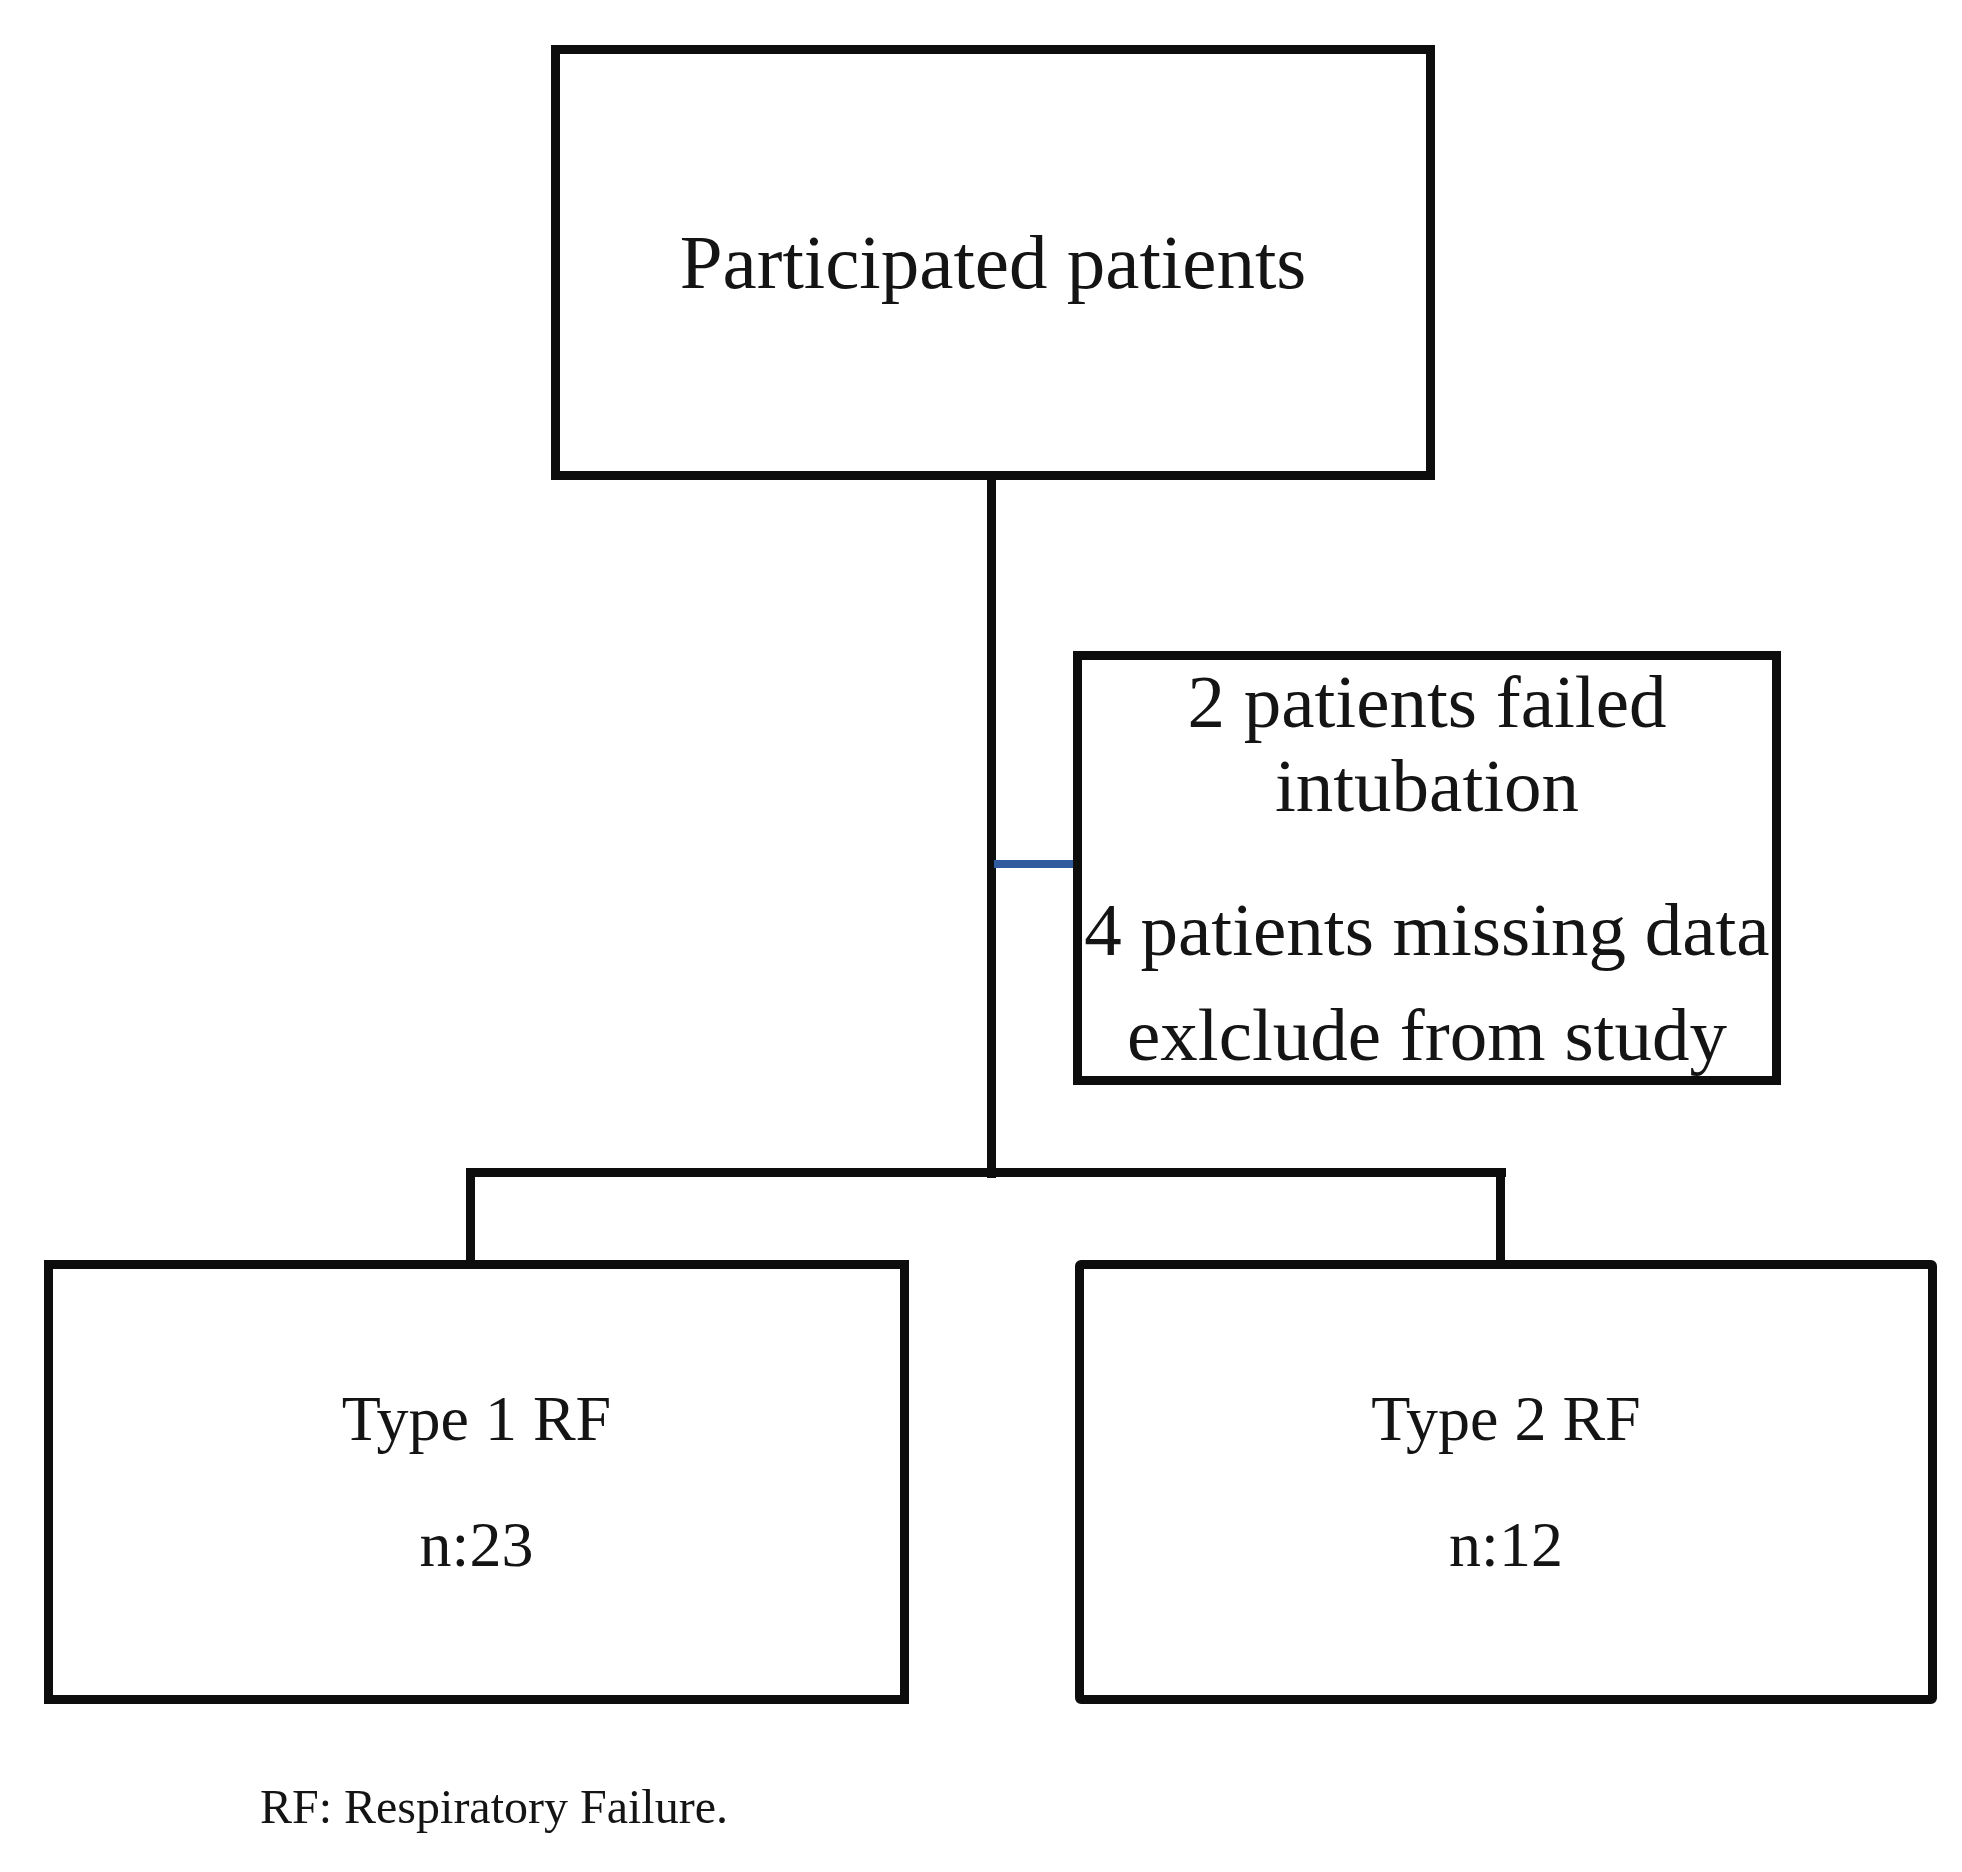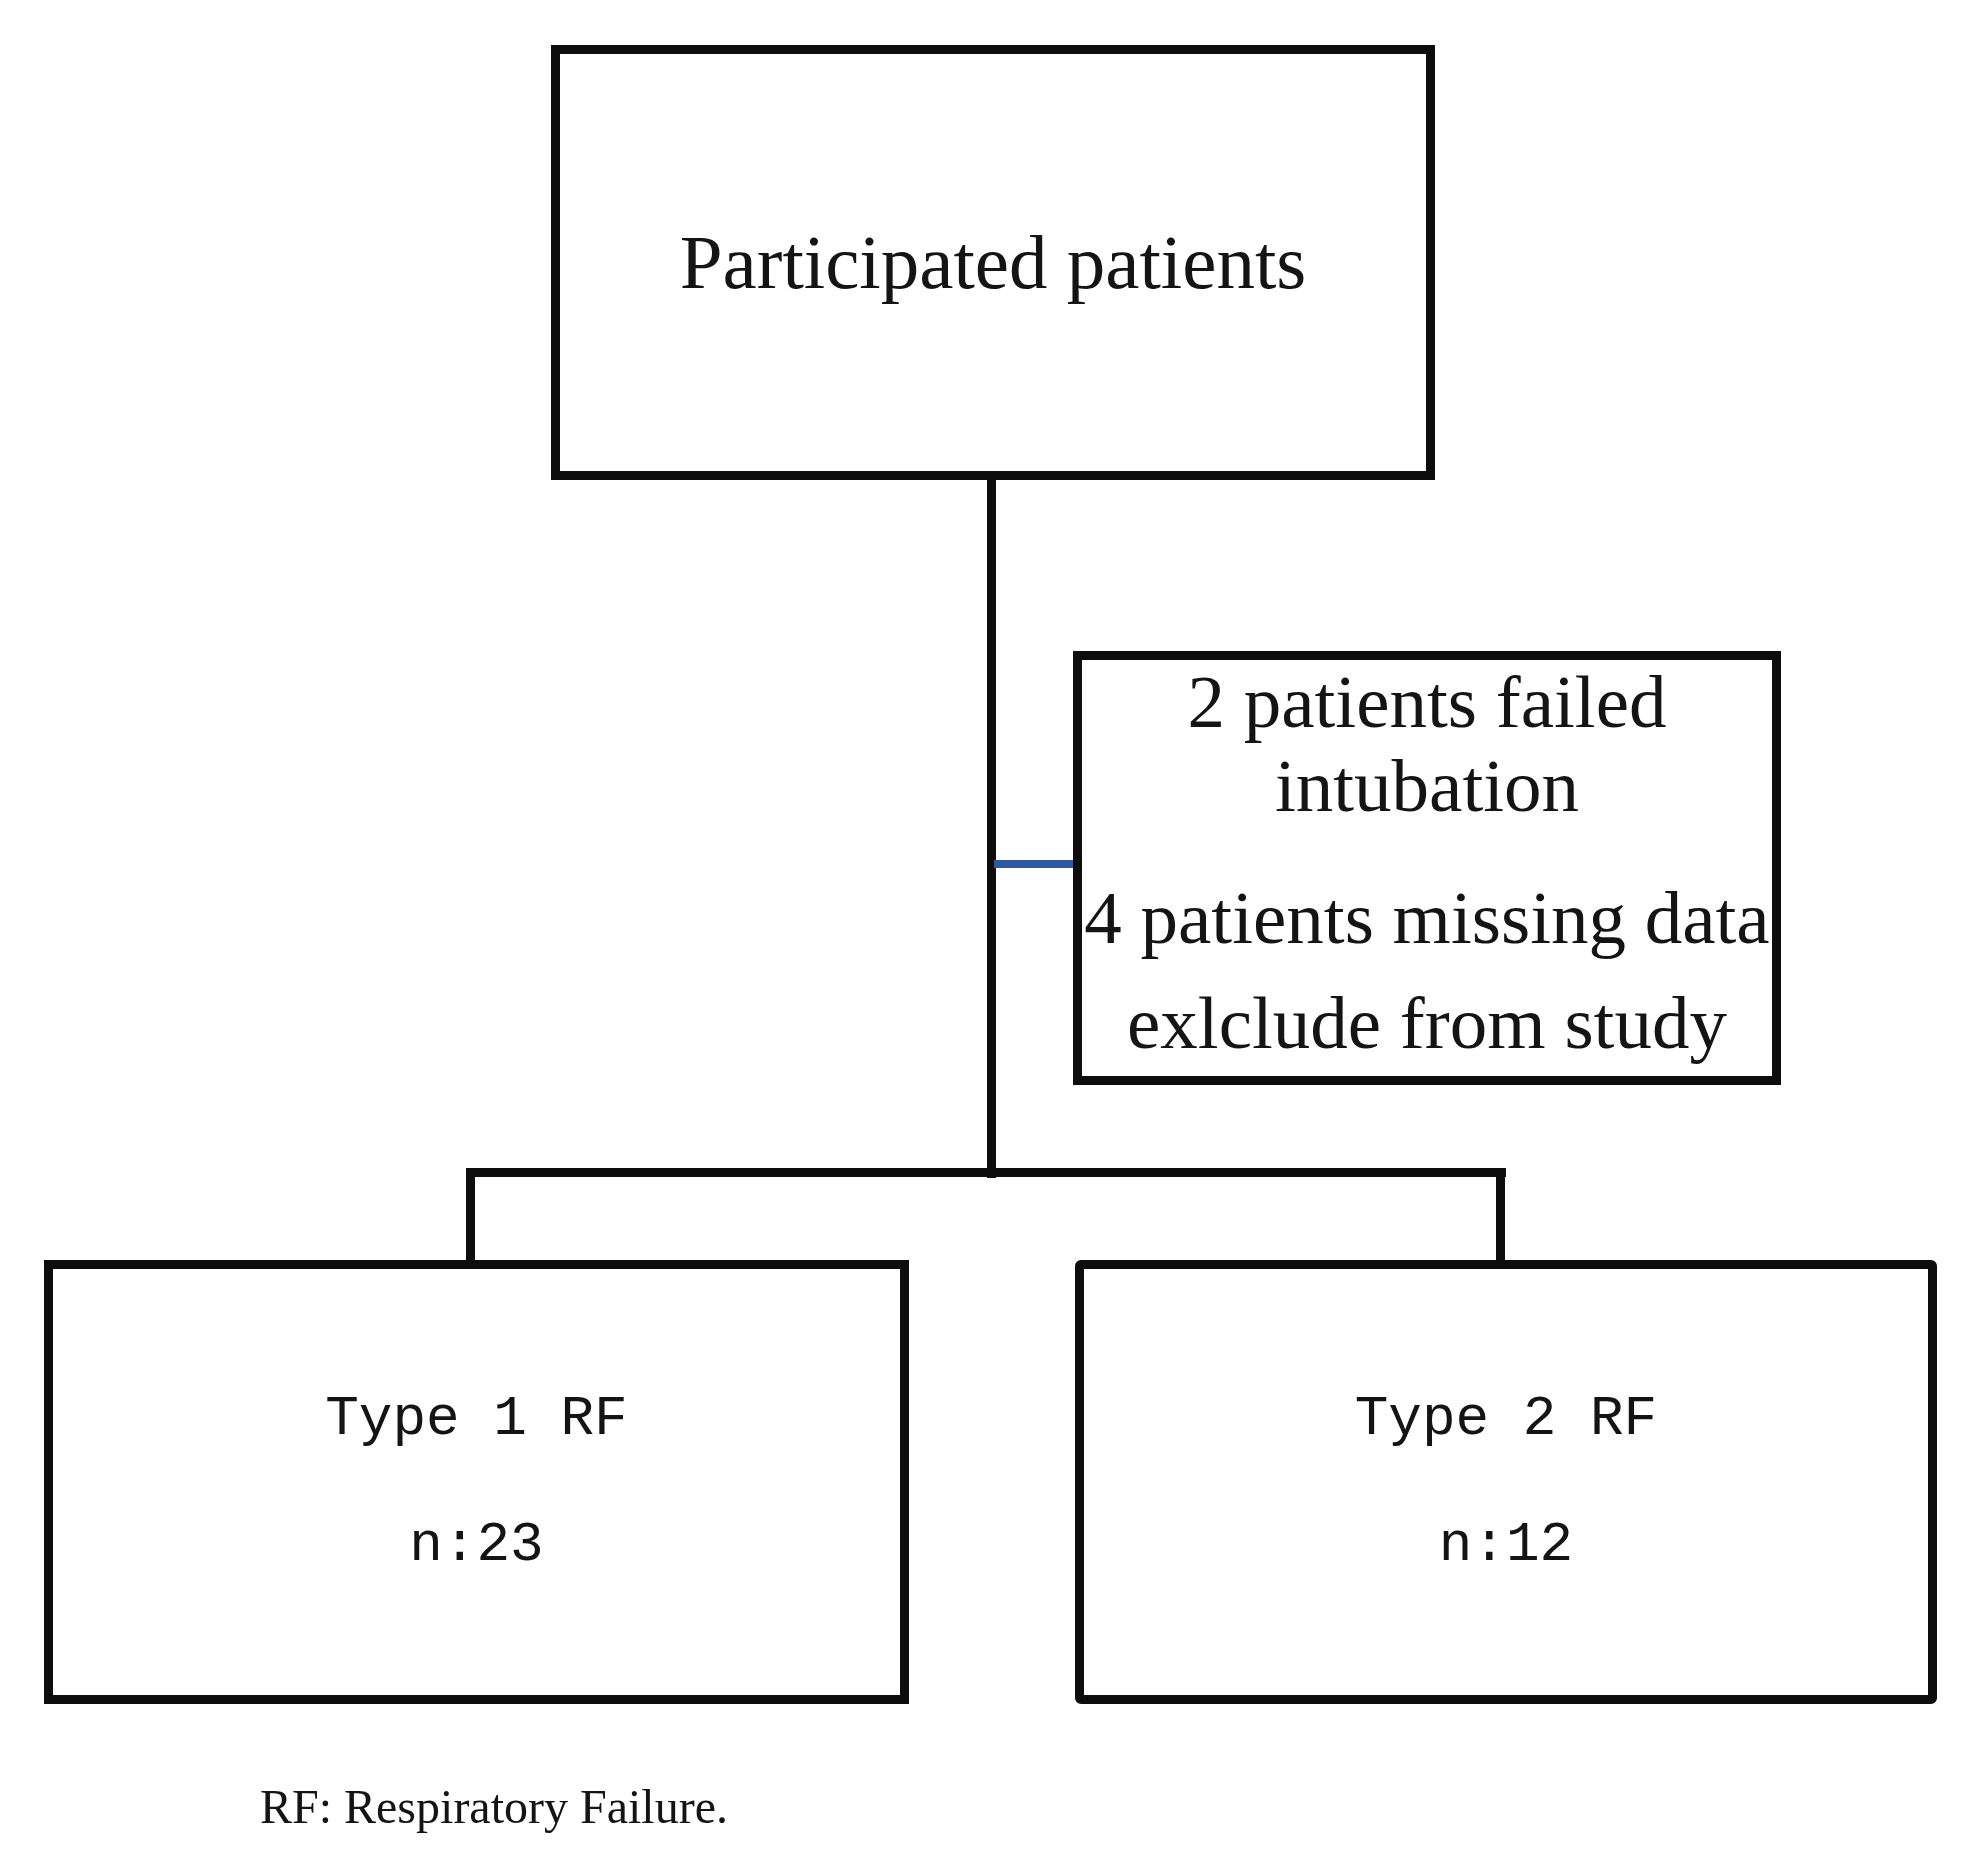--- a/index.html
+++ b/index.html
@@ -39,27 +39,26 @@
   }
   #box-excluded {
     left: 1073px; top: 651px; width: 708px; height: 434px;
     text-align: center;
   }
   .excl-line {
     font-size: 75px;
     line-height: 84px;
     white-space: nowrap;
   }
-  .excl-gap1 { margin-top: 48px; }
+  .excl-gap1 { margin-top: 60px; }
   .excl-gap2 { margin-top: 21px; }
   .bottom-box .line {
-    font-size: 56px;
+    font-size: 64px;
     line-height: 126px;
     white-space: nowrap;
-    font-family: Liberation Mono, monospace;
   }
   #box-type1 { left: 44px;   top: 1260px; width: 865px; height: 444px; }
   #box-type2 { left: 1075px; top: 1260px; width: 862px; height: 444px; border-radius: 6px; }
   .lineseg {
     position: absolute;
     background: var(--line, #0d0d0d);
   }
   #conn-main   { left: 987px; top: 478px;  width: 9.4px;   height: 700px; }
   #conn-branch { left: 466px;  top: 1168px; width: 1040px; height: 9.4px; }
   #stub-left   { left: 466px;  top: 1173px; width: 9.4px;   height: 94px; }

